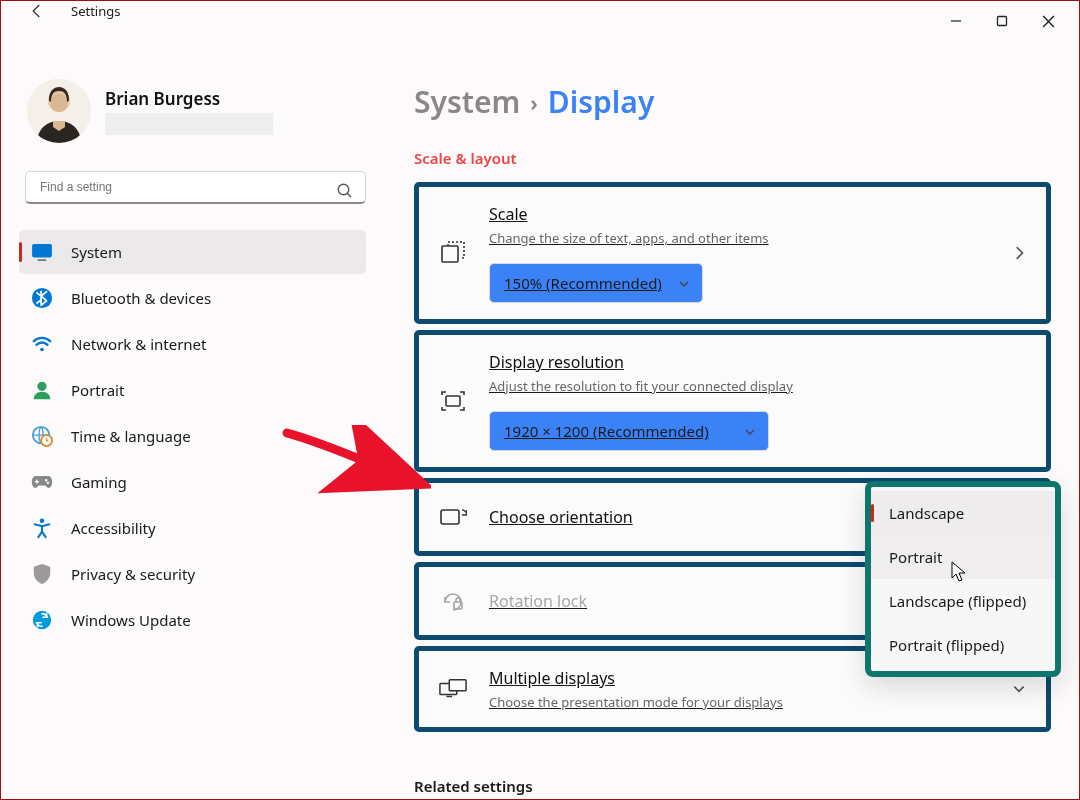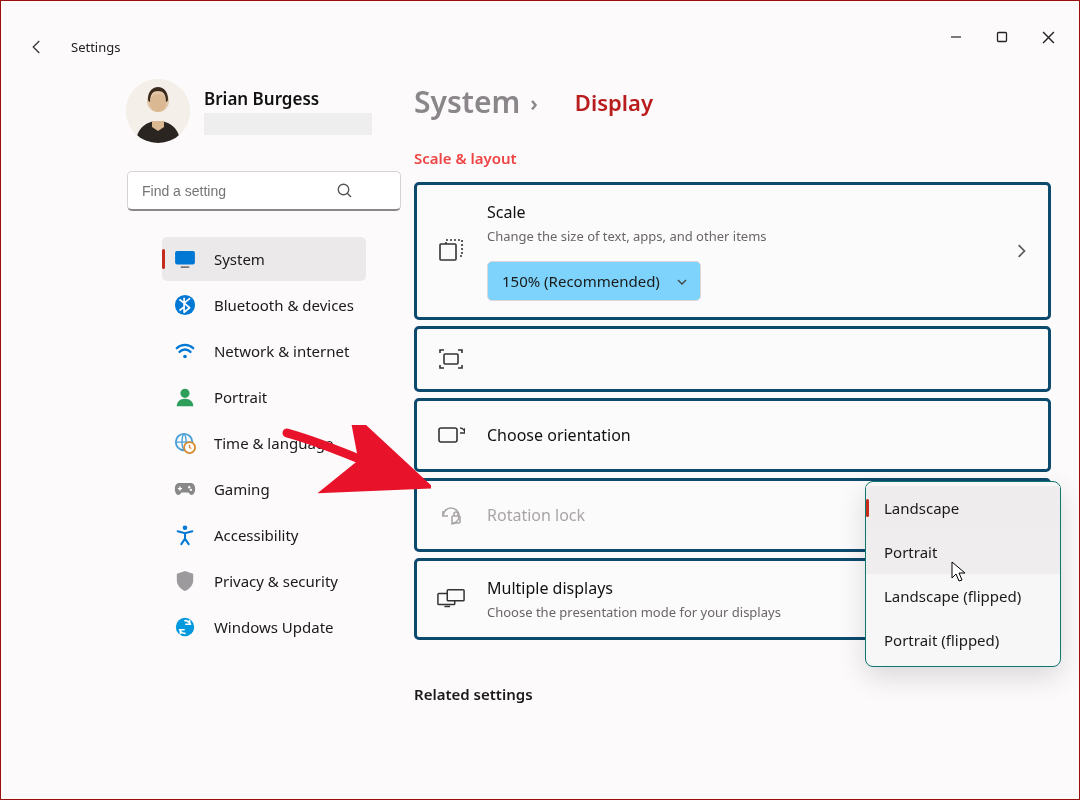--- a/index.html
+++ b/index.html
@@ -9,89 +9,89 @@
     color: #1a1a1a;
     width: 1080px;
     height: 800px;
     overflow: hidden;
     position: relative;
     border: 1px solid #9c0f0f;
   }
   
   .titlebar {
     display: flex;
-    align-items: flex-end;
+    align-items: flex-start;
     justify-content: space-between;
     height: 56px;
     padding: 0 8px 0 26px;
   }
   .titlebar-left { display: flex; align-items: center; gap: 24px; }
   .back-btn { width: 20px; height: 20px; display:flex; align-items:center; justify-content:center; cursor:pointer;}
   .titlebar-title { font-size: 13px; color: #222; }
   .win-controls { display:flex; }
   .win-btn { width:46px; height:40px; display:flex; align-items:center; justify-content:center; cursor:pointer;}
   svg { display:block; }
 
   .main { display:flex; height:calc(100% - 56px); }
 
   
-  .sidebar { width: 385px; padding: 8px 14px 0 18px; display:flex; flex-direction:column;align-items:flex-end; }
+  .sidebar { width: 385px; padding: 8px 14px 0 18px; display:flex; flex-direction:column; }
   .profile { display:flex; align-items:center; gap:14px; margin: 14px 0 28px 8px; }
   .avatar { width:64px; height:64px; border-radius:50%; background:#f4efe9; overflow:hidden; display:flex; align-items:flex-end; justify-content:center;}
   .avatar svg{width:64px;height:64px;}
   .profile-info .name { font-size:17px; font-weight:600; color:#111;}
   .profile-info .sub { width:168px; height:22px; background:#eee; margin-top:3px;}
   .search-wrap { position:relative; margin: 0 6px 26px 6px; }
   .search-input {
-    width:100%; height:40px; border:1px solid #d7d3d4; border-bottom:2px solid #8b878a;
-    background:#fff; border-radius:5px; padding:0 42px 0 14px; font-size:14px; outline:none;margin-left:35px;
+    width:100%; height:33px; border:1px solid #d7d3d4; border-bottom:2px solid #8b878a;
+    background:#fff; border-radius:5px; padding:0 42px 0 14px; font-size:12px; outline:none;
   }
   .search-icon { position:absolute; right:12px; top:11px; }
   .nav { display:flex; flex-direction:column; gap:2px; padding-right:6px;}
   .nav-item {
     display:flex; align-items:center; gap:18px;
     height:44px; padding:0 12px; border-radius:5px;
     font-size:15px; color:#1a1a1a; cursor:pointer; position:relative;
   }
   .nav-item.active { background:#ece9ea; }
   .nav-item.active::before {
     content:""; position:absolute; left:0; top:12px; bottom:12px; width:3px;
     background:#c42b1c; border-radius:3px;
   }
   .nav-ico { width:22px; height:22px; display:flex; align-items:center; justify-content:center;}
 
   
   .content { flex:1; padding: 8px 28px 0 28px; overflow:hidden;}
   .breadcrumb { display:flex; align-items:center; gap:10px; margin: 16px 0 26px 0;}
   .bc-parent { font-size:30px; font-weight:600; color:#8a8689; cursor:pointer;}
   .bc-sep { font-size:22px; color:#8a8689; font-weight:600;}
-  .bc-current { font-size:22px; font-weight:600; color:#b91c1c;margin-left:27px;}
+  .bc-current { font-size:30px; font-weight:600; color:#3b82f6;}
   .section-title { font-size:15px; font-weight:600; color:#ef4444; margin-bottom:14px;}
   .cards { display:flex; flex-direction:column; gap:6px;}
   .card {
-    background:#fcfbfc; border:3px solid #0c4a6e; border-radius:5px;
-    padding:16px 20px; display:flex; align-items:center; gap:22px; position:relative;
+    background:#fcfbfc; border:5px solid #0c4a6e; border-radius:5px;
+    padding:16px 20px; display:flex; align-items:center; gap:22px; position:relative;text-decoration:underline;
   }
   .card.mid { padding-top:20px; padding-bottom:20px;}
   .card.disabled .card-title, .card.disabled svg { color:#a9a5a7; stroke:#a9a5a7; }
   .card-ico { width:28px; height:28px; display:flex; align-items:center; justify-content:center; flex-shrink:0;}
   .card-body { flex:1; display:flex; flex-direction:column; gap:4px;}
   .card-title { font-size:16px; color:#111;}
   .card-sub { font-size:13px; color:#6a6568;}
   .card-select {
-    margin-top:12px; height:40px; border:1px solid #dcd8da; background:#7dd3fc;
+    margin-top:12px; height:40px; border:1px solid #dcd8da; background:#3b82f6;
     border-radius:5px; padding:0 40px 0 14px; font-size:15px; display:flex; align-items:center;
     position:relative; cursor:pointer; width:fit-content; min-width:210px;
   }
   .card-select .chev { position:absolute; right:12px; top:14px;}
   .card-chevron { position:absolute; right:20px; top:50%; transform:translateY(-50%);}
   
   .flyout {
     position:absolute; right:18px; top:480px; width:196px;
-    background:#f8f7f8; border:1px solid #0f766e; border-radius:8px;
+    background:#f8f7f8; border:6px solid #0f766e; border-radius:8px;
     box-shadow:0 10px 28px rgba(0,0,0,0.14); padding:4px 0; z-index:20;
   }
   .fly-item { height:44px; display:flex; align-items:center; padding:0 18px; font-size:15px; cursor:pointer; position:relative;}
   .fly-item.selected { background:#eeeced;}
   .fly-item.selected::before { content:""; position:absolute; left:0; top:13px; bottom:13px; width:3px; background:#c42b1c; border-radius:3px;}
   .fly-item.hover { background:#efeded;}
   .cursor-img { position:absolute; right:110px; top:560px; z-index:30;}
   
   .arrow-annot { position:absolute; left:280px; top:424px; z-index:15; pointer-events:none;}
   .related { font-size:15px; font-weight:600; margin-top:44px; color:#1a1a1a;}
@@ -284,20 +284,32 @@
         </span>
       </div>
 
       <div class="card">
         <span class="card-ico">
           <svg width="28" height="24" viewBox="0 0 28 24" fill="none" stroke="#333" stroke-width="1.6">
               <path d="M3 6V3h4M25 6V3h-4M3 18v3h4M25 18v3h-4"></path>
               <rect x="7" y="7" width="14" height="10" rx="1"></rect>
             </svg>
         </span>
+        <div class="card-body">
+          <span class="card-title">Display resolution</span>
+          <span class="card-sub">Adjust the resolution to fit your connected display</span>
+          <div class="card-select" style="min-width:280px">
+            <span>1920 × 1200 (Recommended)</span>
+            <span class="chev">
+              <svg width="12" height="12" viewBox="0 0 12 12">
+                  <path d="M2 4l4 4 4-4" fill="none" stroke="#444" stroke-width="1.4"></path>
+                </svg>
+            </span>
+          </div>
+        </div>
       </div>
 
       <div class="card mid">
         <span class="card-ico">
           <svg width="28" height="22" viewBox="0 0 28 22" fill="none" stroke="#333" stroke-width="1.6">
               <rect x="2" y="4" width="18" height="14" rx="2"></rect>
               <path d="M23 4a5 5 0 015 5m0-5v5h-5" stroke-width="1.4"></path>
             </svg>
         </span>
         <div class="card-body">

